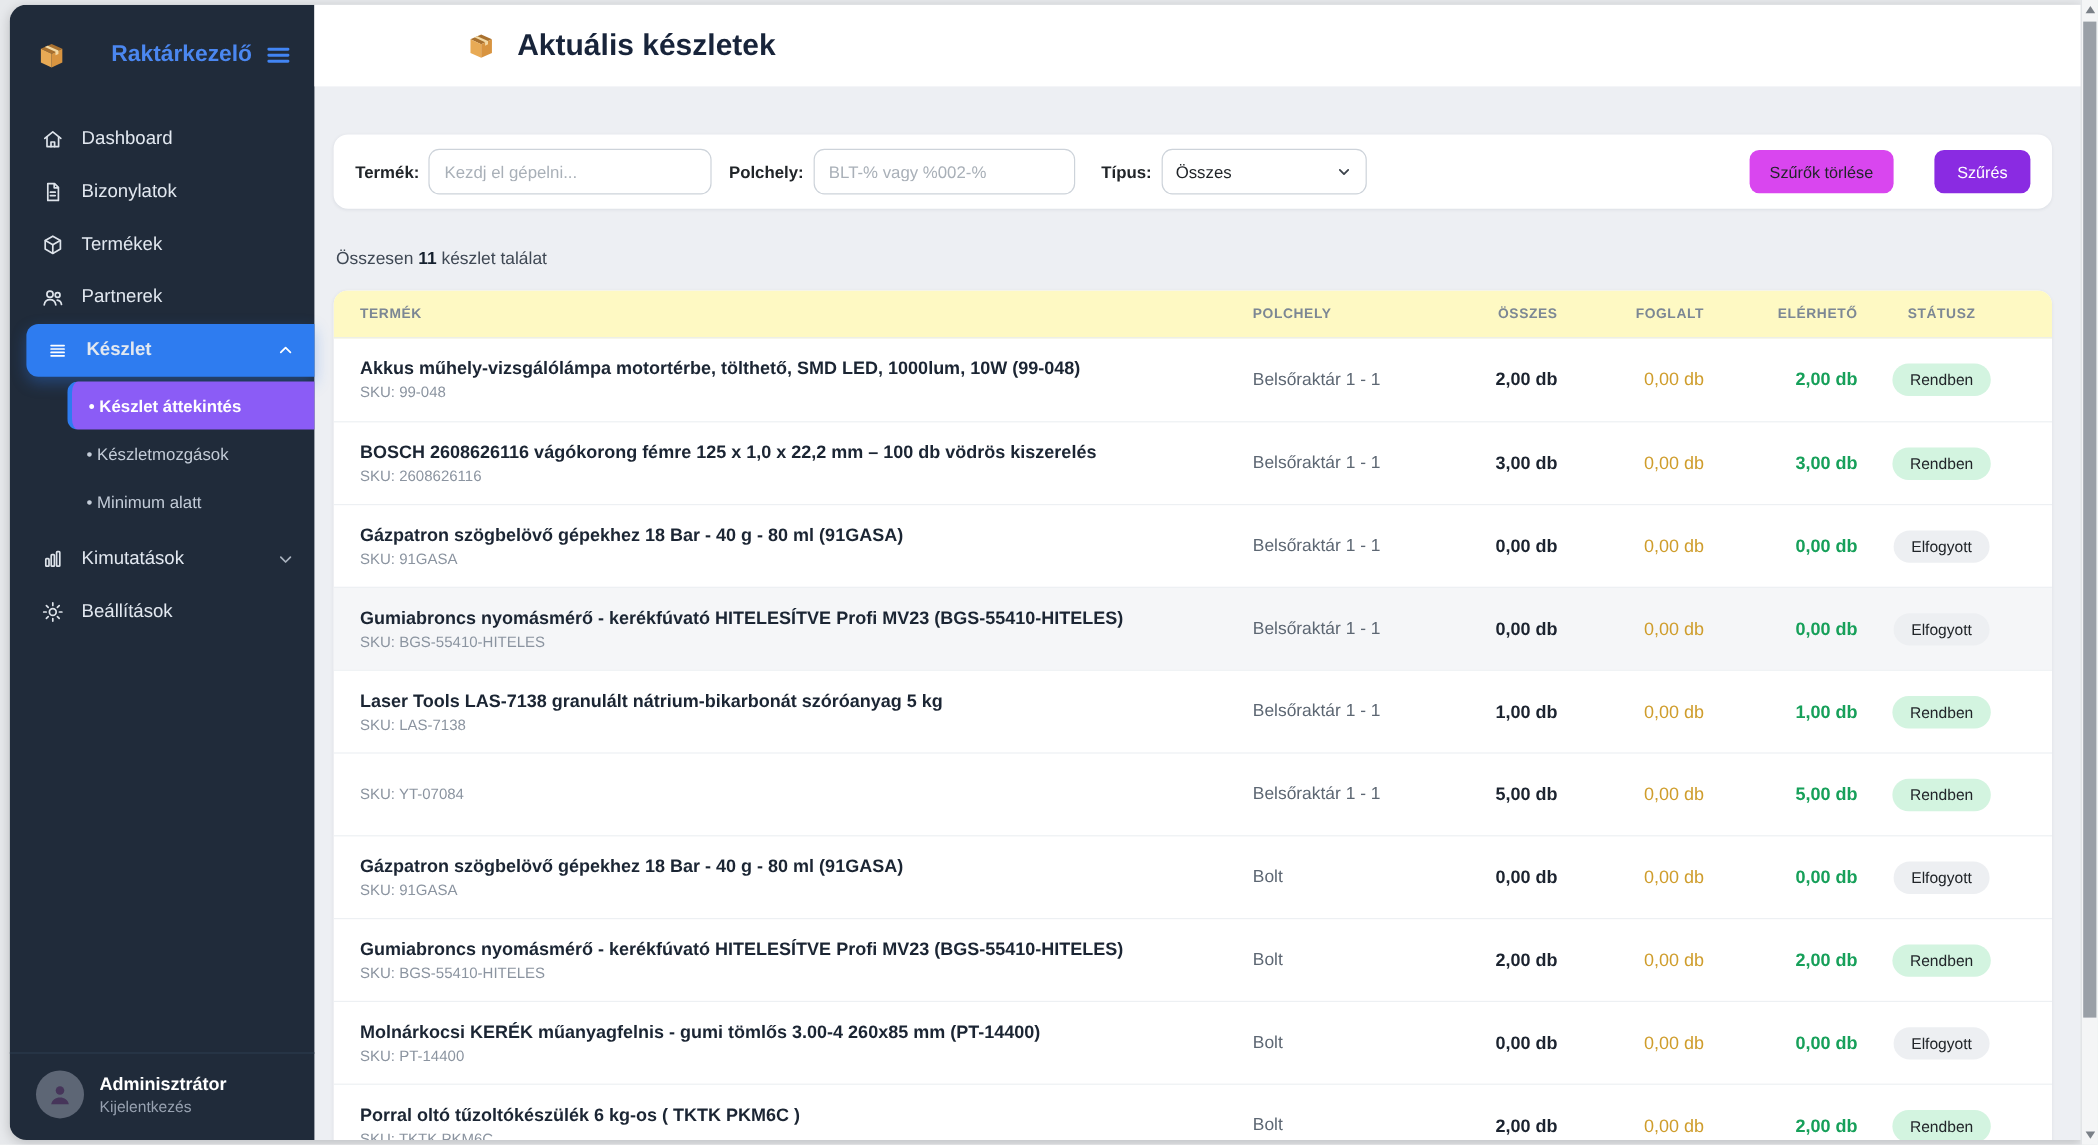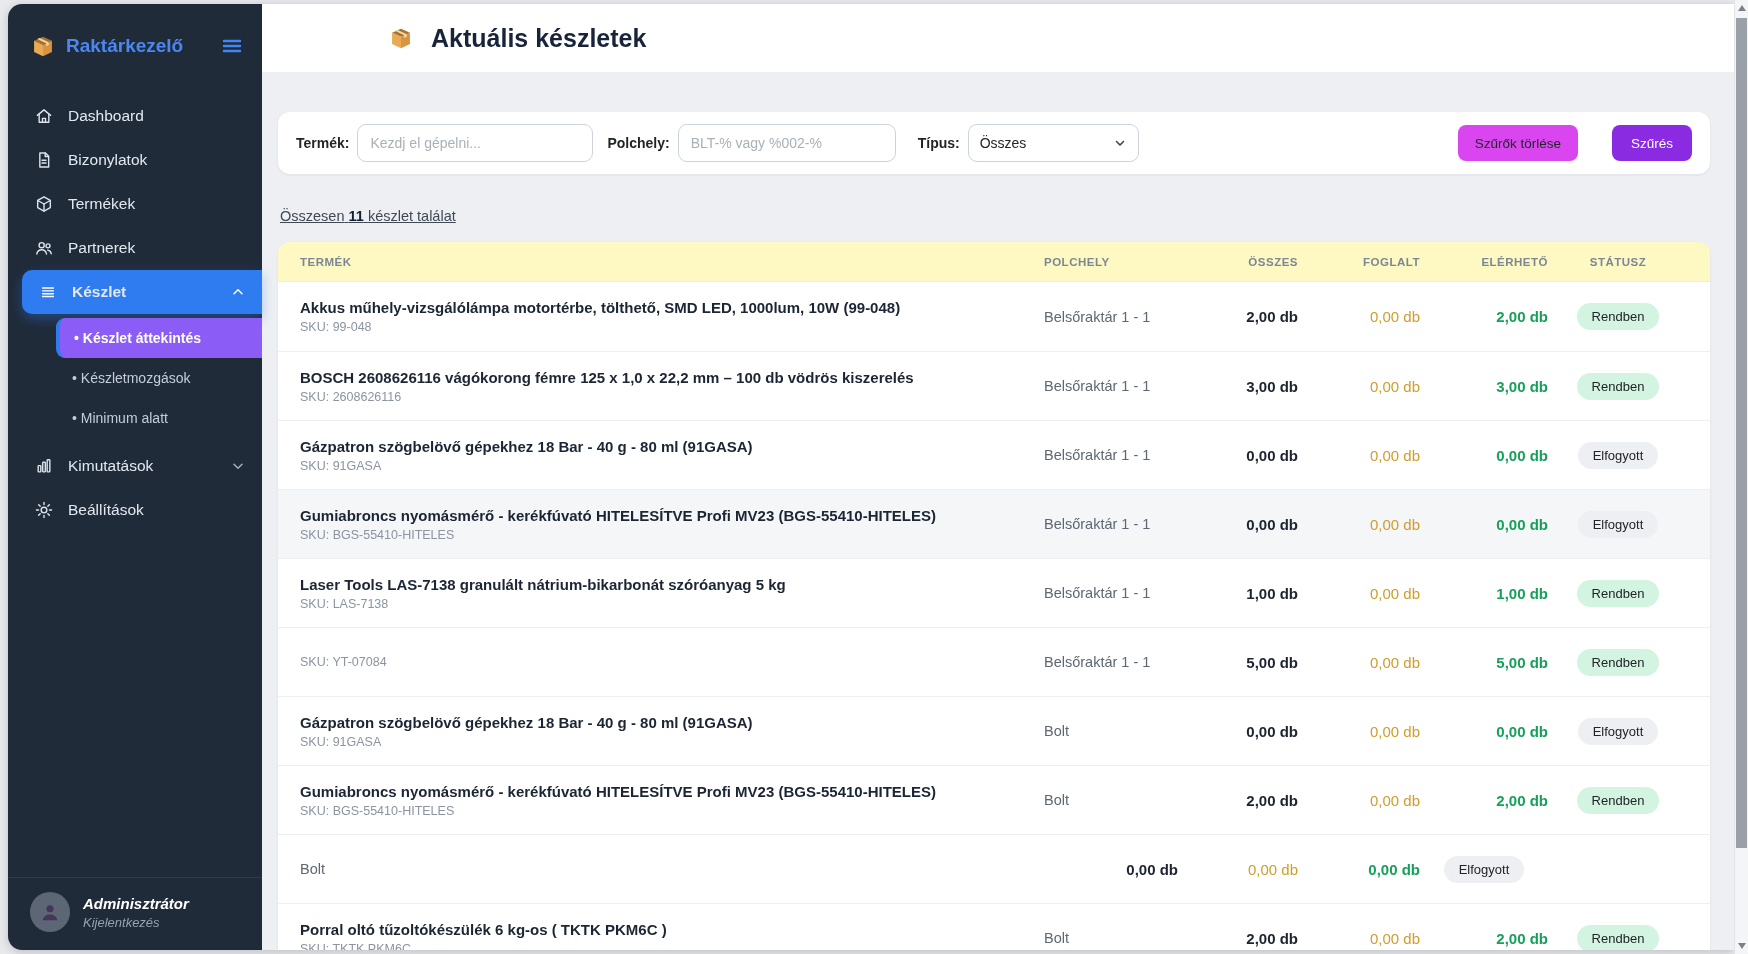--- a/index.html
+++ b/index.html
@@ -9,21 +9,21 @@
     background:#e7e9ec; position:relative;
   }
   .app{
     position:absolute; left:8px; top:4px; width:1726px; height:946px;
     border-radius:14px 0 0 14px; overflow:hidden; display:flex;
     box-shadow:0 2px 10px rgba(0,0,0,.18);
     background:#edeff3;
   }
   
   .sidebar{ width:254px; flex-shrink:0; background:#202b3a; display:flex; flex-direction:column; color:#e2e8f0; }
-  .sb-header{ height:84px; padding:0 18px 0 22px; display:flex; align-items:center; gap:10px; }
+  .sb-header{ height:84px; padding:0 18px 0 22px; display:flex; align-items:center; gap:10px;text-align:right; }
   .brand{ color:#4b87f0; font-size:19px; font-weight:bold; flex:1; white-space:nowrap; }
   .hamburger{ width:24px; height:24px; cursor:pointer; }
   .nav{ flex:1; padding-top:6px; }
   .nav-item{ display:flex; align-items:center; gap:14px; height:44px; padding-left:26px; font-size:15.5px; color:#e2e8f0; cursor:pointer; }
   .nav-item .icn{ width:20px; height:20px; flex-shrink:0; }
   .nav-item .icn svg{ width:100%; height:100%; stroke:#dde3ea; fill:none; stroke-width:1.7; stroke-linecap:round; stroke-linejoin:round; }
   .nav-item.active{
     margin-left:14px; padding-left:16px; background:#2e7cf0; border-radius:10px 0 0 10px;
     font-weight:bold; box-shadow:0 5px 12px rgba(46,124,240,.35);
   }
@@ -31,21 +31,21 @@
   .chev{ margin-left:auto; margin-right:16px; width:16px; height:16px; }
   .chev svg{ width:100%; height:100%; fill:none; stroke-width:2.2; stroke-linecap:round; stroke-linejoin:round; }
   .chev.up svg{ stroke:#ffffff; }
   .chev.down svg{ stroke:#a8b1bd; }
   .submenu{ padding:4px 0 6px 0; }
   .sub-item{ height:40px; display:flex; align-items:center; padding-left:64px; font-size:14px; color:#c3ccd8; cursor:pointer; }
   .sub-item.active{
     margin-left:48px; padding-left:14px; background:#8b5cf6; border-left:4px solid #2e7cf0;
     border-radius:9px 0 0 9px; color:#ffffff; font-weight:bold;
   }
-  .sb-footer{ border-top:1px solid #2c3a4d; padding:14px 20px 18px 22px; display:flex; align-items:center; gap:13px;font-style:italic; }
+  .sb-footer{ border-top:1px solid #2c3a4d; padding:14px 20px 18px 22px; display:flex; align-items:center; gap:13px; }
   .avatar{ width:40px; height:40px; border-radius:50%; background:#5d6675; display:flex; align-items:center; justify-content:center; overflow:hidden; flex-shrink:0; }
   .avatar svg{ width:26px; height:26px; }
   .user-name{ font-size:15px; font-weight:bold; color:#ffffff; margin-bottom:3px; }
   .user-logout{ font-size:13px; color:#97a1b0; cursor:pointer; }
 
   
   .main{ flex:1; min-width:0; display:flex; flex-direction:column; }
   .main-header{ background:#ffffff; height:68px; flex-shrink:0; display:flex; align-items:center; padding-left:126px; gap:17px; }
   .page-title{ font-size:25px; font-weight:bold; color:#18243a; }
   .pkg-icon{ width:26px; height:26px; }
@@ -64,21 +64,21 @@
   .selectbox{ width:171px; height:38px; border:1px solid #cdd3da; border-radius:9px; margin-left:8px;
     display:flex; align-items:center; justify-content:space-between; padding:0 11px; font-size:14px; color:#212529; cursor:pointer; background:#fff; }
   .selectbox .chevsel{ width:14px; height:14px; }
   .selectbox .chevsel svg{ width:100%; height:100%; fill:none; stroke:#3c434b; stroke-width:2.6; stroke-linecap:round; stroke-linejoin:round; }
   .spacer{ flex:1; }
   .btn{ height:36px; border:none; border-radius:8px; font-size:13.5px; font-family:inherit; cursor:pointer; white-space:nowrap; }
   .btn-clear{ background:#d946ef; color:#212529; padding:0 17px; margin-right:12px; }
   .btn-filter{ background:#8a2be2; color:#ffffff; padding:0 19px;margin-left:22px; }
 
   
-  .results{ margin:34px 0 16px 2px; font-size:14.5px; color:#3f4854; height:18px;text-decoration:underline; }
+  .results{ margin:34px 0 16px 2px; font-size:14.5px; color:#3f4854; height:18px; }
   .results b{ color:#15202e; }
 
   
   .table-card{ background:#ffffff; border-radius:12px; box-shadow:0 1px 3px rgba(20,30,50,.07); overflow:hidden; }
   .t-head,.t-row{ display:grid; grid-template-columns:744px 134px 120px 122px 128px 140px; padding:0 22px; align-items:center; }
   .t-head{ height:40px; background:#fef9c3; border-bottom:1px solid #e9edf1; color:#7c8794; font-size:11.5px; font-weight:bold; letter-spacing:.5px; }
   .th-r{ text-align:right; }
   .th-c{ text-align:center; }
   .t-row{ height:69px; cursor:pointer; }
   .t-row + .t-row{ border-top:1px solid #edf0f3; }
@@ -349,20 +349,24 @@
             <div class="prod-sku">SKU: BGS-55410-HITELES</div>
           </div>
           <div class="c-loc">Bolt</div>
           <div class="c-num c-total">2,00 db</div>
           <div class="c-num c-reserved">0,00 db</div>
           <div class="c-num c-available">2,00 db</div>
           <div class="c-status"><span class="badge" data-status="ok">Rendben</span></div>
         </div>
 
         <div class="t-row">
+          <div class="c-prod">
+            <div class="prod-name">Molnárkocsi KERÉK műanyagfelnis - gumi tömlős 3.00-4 260x85 mm (PT-14400)</div>
+            <div class="prod-sku">SKU: PT-14400</div>
+          </div>
           <div class="c-loc">Bolt</div>
           <div class="c-num c-total">0,00 db</div>
           <div class="c-num c-reserved">0,00 db</div>
           <div class="c-num c-available">0,00 db</div>
           <div class="c-status"><span class="badge" data-status="out">Elfogyott</span></div>
         </div>
 
         <div class="t-row">
           <div class="c-prod">
             <div class="prod-name">Porral oltó tűzoltókészülék 6 kg-os ( TKTK PKM6C )</div>

